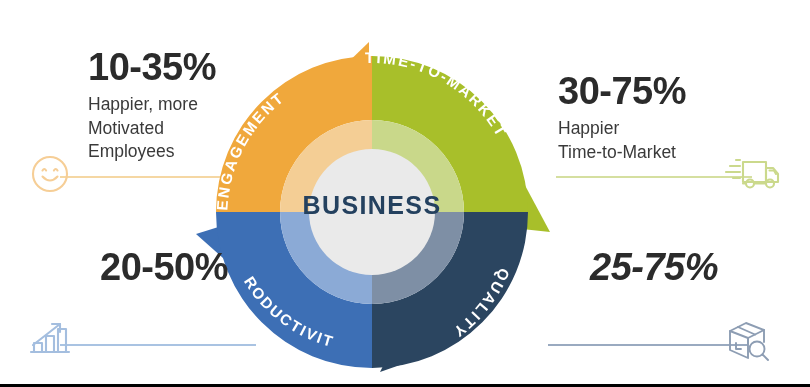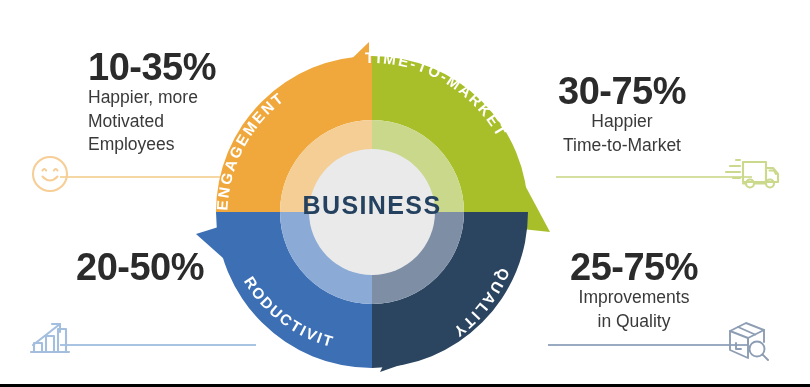--- a/index.html
+++ b/index.html
@@ -21,29 +21,30 @@
     font-weight:bold;
     color:#2b2b2b;
     letter-spacing:-0.5px;
     line-height:1;
     white-space:nowrap;
   }
   .stat .desc{
     font-size:17.5px;
     color:#3a3a3a;
     line-height:1.35;
+    margin-top:7px;
     white-space:pre-line;
   }
   .stat.left{text-align:left;}
-  .stat.right{text-align:center;}
+  .stat.right{text-align:left;}
 
   #stat-engagement{left:88px;top:48px;}
   #stat-ttm{left:558px;top:72px;}
-  #stat-productivity{left:76px;top:248px;}
-  #stat-quality{left:570px;top:248px;}
+  #stat-productivity{left:100px;top:248px;}
+  #stat-quality{left:590px;top:248px;font-style:italic;}
 
   
   .rule{position:absolute;height:2px;}
   #rule-engagement{left:60px;top:176px;width:190px;background:#F5D7A3;}
   #rule-ttm{left:556px;top:176px;width:196px;background:#D5DFA0;}
   #rule-productivity{left:60px;top:344px;width:196px;background:#A9C3E2;}
   #rule-quality{left:548px;top:344px;width:200px;background:#9AAAC0;}
 
   
   .icon{position:absolute;}
@@ -207,17 +208,15 @@
     <div class="desc">Happier
 Time-to-Market</div>
   </div>
 
   <div class="stat left" id="stat-productivity">
     <div class="pct">20-50%</div>
   </div>
 
   <div class="stat right" id="stat-quality">
     <div class="pct">25-75%</div>
-    <div class="desc">Improvements
-in Quality</div>
   </div>
 
 </div>
 
 </body></html>

